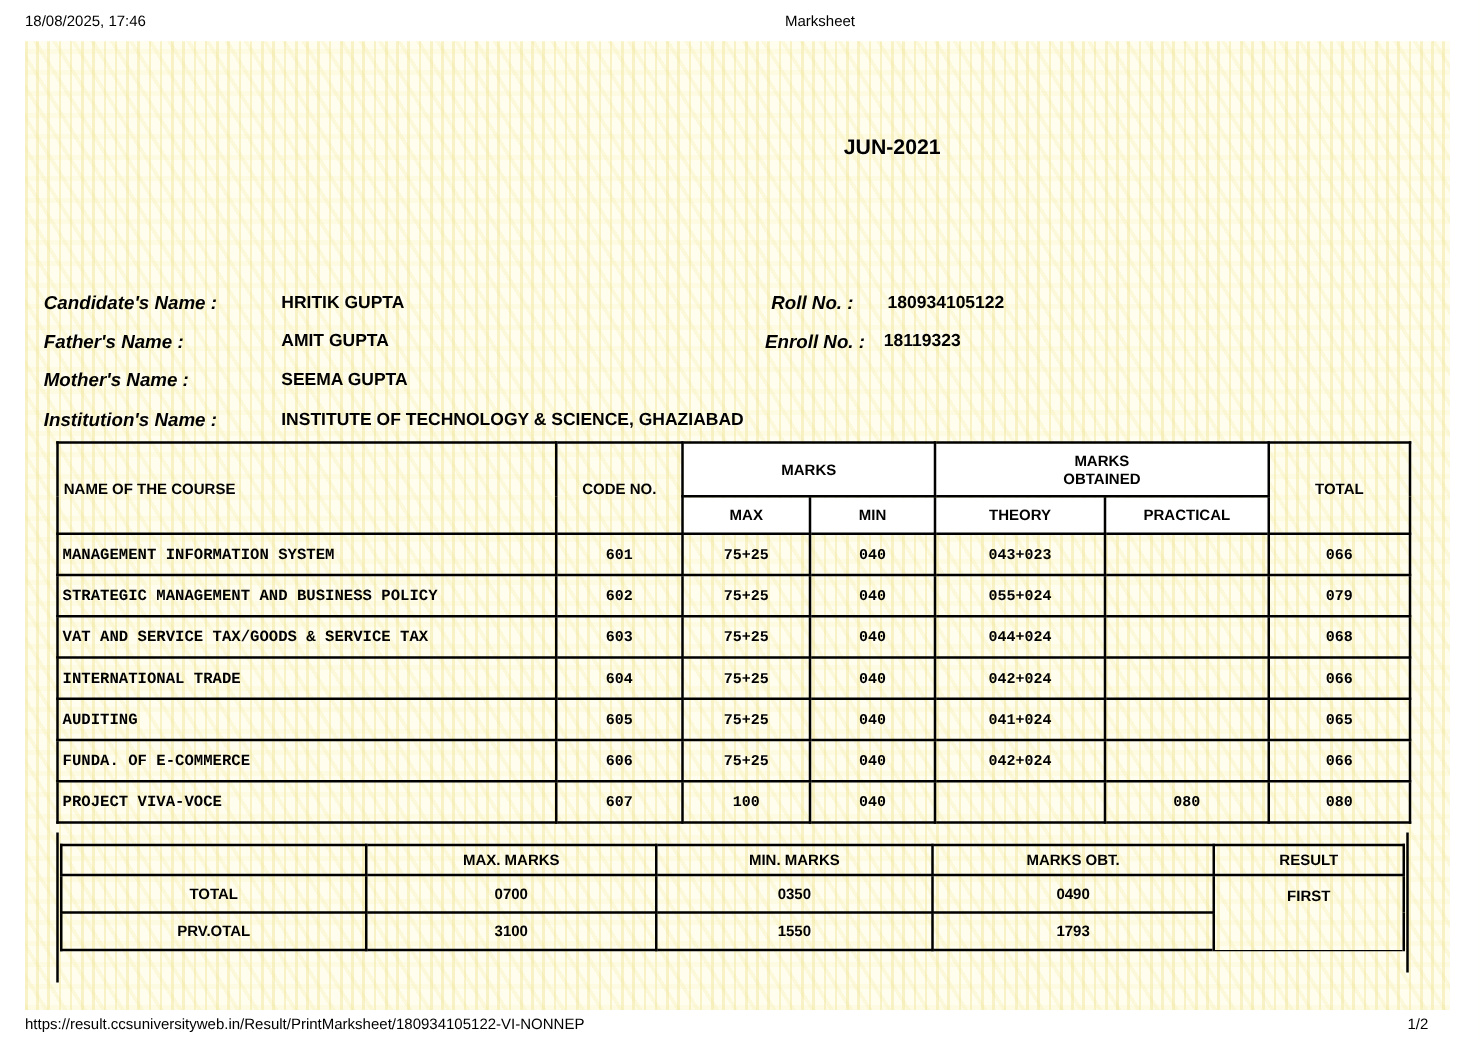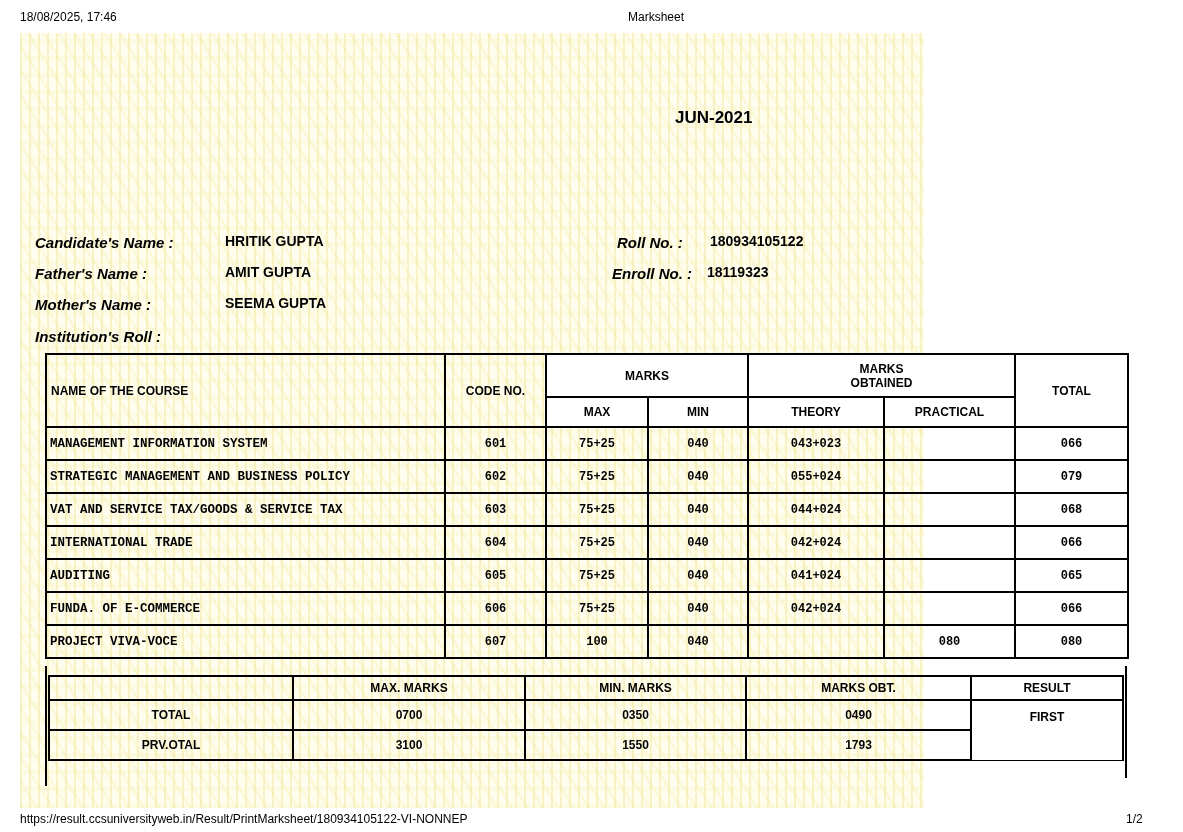--- a/index.html
+++ b/index.html
@@ -8,21 +8,21 @@
     font-family:"Liberation Sans", sans-serif;color:#000;overflow:hidden;
   }
   
   .print-header-datetime{position:absolute;left:20px;top:10px;font-size:12px;}
   .print-header-title{position:absolute;left:628px;top:10px;font-size:12px;}
   .print-footer-url{position:absolute;left:20px;top:812px;font-size:12px;}
   .print-footer-page{position:absolute;left:1126px;top:812px;font-size:12px;}
 
   
   .sheet{
-    position:absolute;left:20px;top:33px;width:904px;height:775px;
+    position:absolute;left:20px;top:33px;width:1140px;height:775px;
     background-color:#fffdee;
     background-image:
       repeating-linear-gradient(90deg, rgba(240,228,150,0.45) 0 2px, rgba(255,255,255,0) 2px 9px),
       repeating-linear-gradient(58deg, rgba(246,238,180,0.35) 0 3px, rgba(255,255,255,0) 3px 13px),
       repeating-linear-gradient(0deg, rgba(250,244,200,0.30) 0 4px, rgba(255,255,255,0) 4px 17px);
   }
 
   .session-title{position:absolute;left:655px;top:75px;font-size:17px;font-weight:bold;}
   .course-title{position:absolute;left:457px;top:102px;font-size:17px;font-weight:bold;}
 
@@ -64,21 +64,22 @@
 <div class="sheet">
 
   <div class="session-title">JUN-2021</div>
 
   <span class="info-label" style="left:15px;top:201px;">Candidate's Name :</span>
   <span class="info-value" style="left:205px;top:200px;">HRITIK GUPTA</span>
   <span class="info-label" style="left:15px;top:232px;">Father's Name :</span>
   <span class="info-value" style="left:205px;top:231px;">AMIT GUPTA</span>
   <span class="info-label" style="left:15px;top:263px;">Mother's Name :</span>
   <span class="info-value" style="left:205px;top:262px;">SEEMA GUPTA</span>
-  <span class="info-label" style="left:15px;top:295px;">Institution's Roll :</span>
+  <span class="info-label" style="left:15px;top:295px;">Institution's Name :</span>
+  <span class="info-value" style="left:205px;top:294px;">INSTITUTE OF TECHNOLOGY &amp; SCIENCE, GHAZIABAD</span>
 
   <span class="info-label" style="left:597px;top:201px;">Roll No. :</span>
   <span class="info-value" style="left:690px;top:200px;">180934105122</span>
   <span class="info-label" style="left:592px;top:232px;">Enroll No. :</span>
   <span class="info-value" style="left:687px;top:231px;">18119323</span>
 
   <table class="marks-table">
     <colgroup>
       <col style="width:399px">
         <col style="width:101px">

